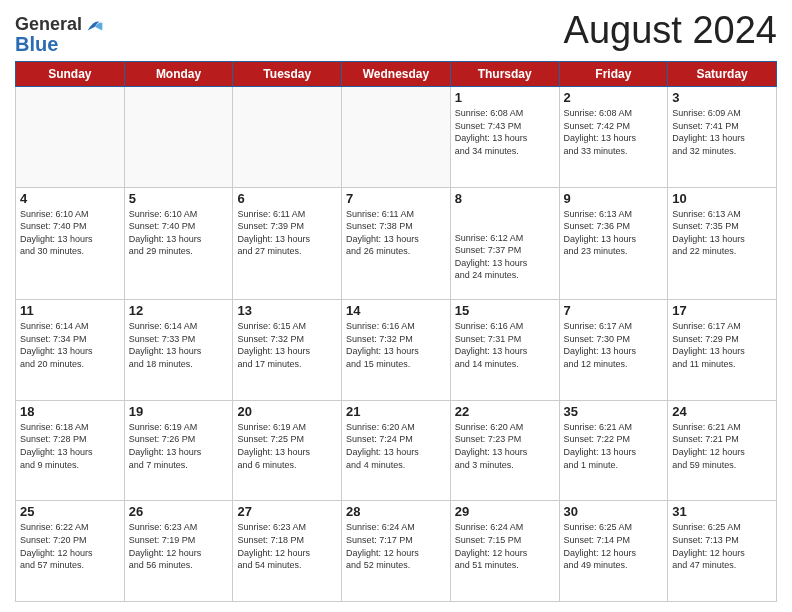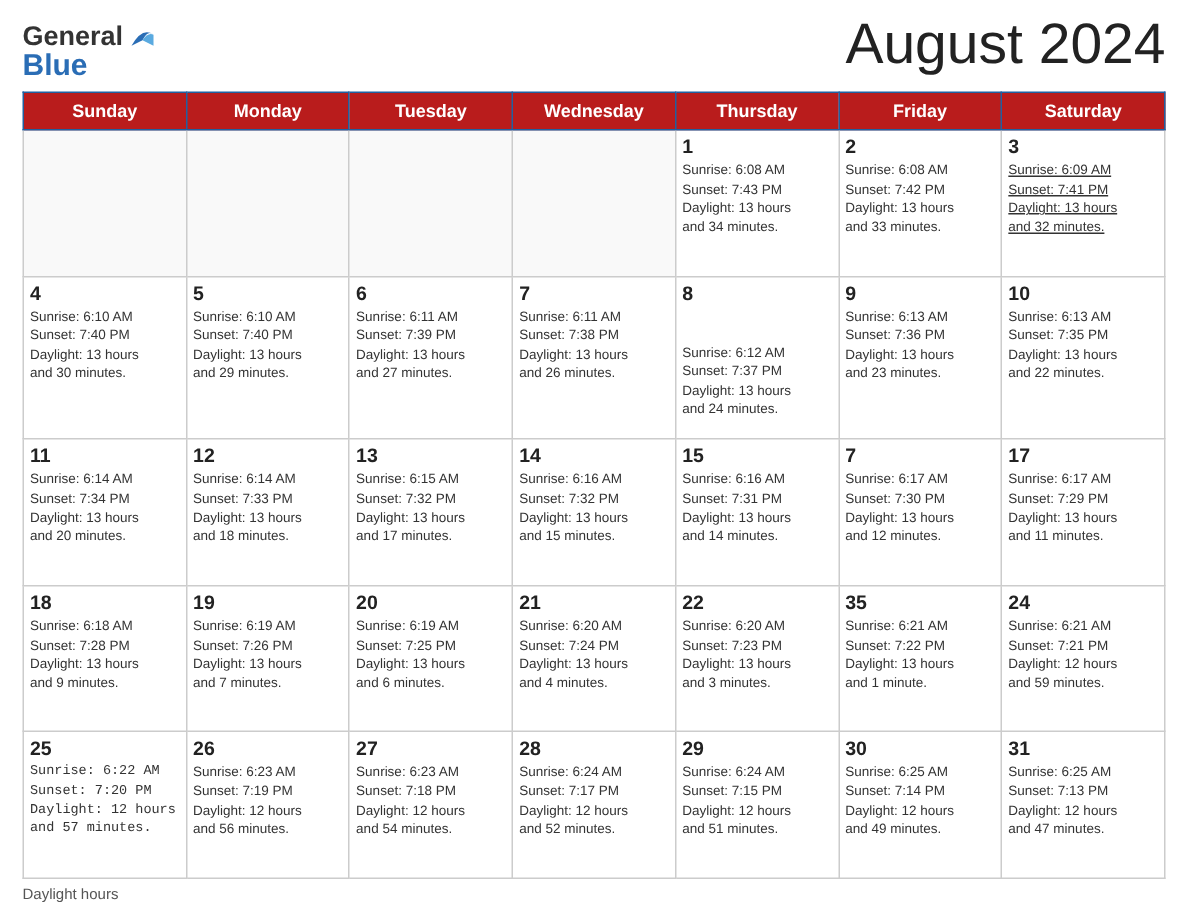--- a/index.html
+++ b/index.html
@@ -148,21 +148,21 @@
           </td>
           <td>
             <span class="day-num">2</span>
             <div class="day-info" style="white-space: pre-line;">Sunrise: 6:08 AM
 Sunset: 7:42 PM
 Daylight: 13 hours
 and 33 minutes.</div>
           </td>
           <td>
             <span class="day-num">3</span>
-            <div class="day-info" style="white-space: pre-line; text-decoration: underline;">Sunrise: 6:09 AM
+            <div class="day-info" style="white-space: pre-line;">Sunrise: 6:09 AM
 Sunset: 7:41 PM
 Daylight: 13 hours
 and 32 minutes.</div>
           </td>
         </tr>
         <tr>
           <td>
             <span class="day-num">4</span>
             <div class="day-info" style="white-space: pre-line;">Sunrise: 6:10 AM
 Sunset: 7:40 PM
@@ -310,21 +310,21 @@
             <span class="day-num">24</span>
             <div class="day-info" style="white-space: pre-line;">Sunrise: 6:21 AM
 Sunset: 7:21 PM
 Daylight: 12 hours
 and 59 minutes.</div>
           </td>
         </tr>
         <tr>
           <td>
             <span class="day-num">25</span>
-            <div class="day-info" style="white-space: pre-line; font-family: Liberation Mono, monospace;">Sunrise: 6:22 AM
+            <div class="day-info" style="white-space: pre-line;">Sunrise: 6:22 AM
 Sunset: 7:20 PM
 Daylight: 12 hours
 and 57 minutes.</div>
           </td>
           <td>
             <span class="day-num">26</span>
             <div class="day-info" style="white-space: pre-line;">Sunrise: 6:23 AM
 Sunset: 7:19 PM
 Daylight: 12 hours
 and 56 minutes.</div>
@@ -361,16 +361,13 @@
             <span class="day-num">31</span>
             <div class="day-info" style="white-space: pre-line;">Sunrise: 6:25 AM
 Sunset: 7:13 PM
 Daylight: 12 hours
 and 47 minutes.</div>
           </td>
         </tr>
       </tbody>
   </table>
 
-  <div class="footer">
-    <span>Daylight hours</span>
-  </div>
 </div>
 
 </body></html>

